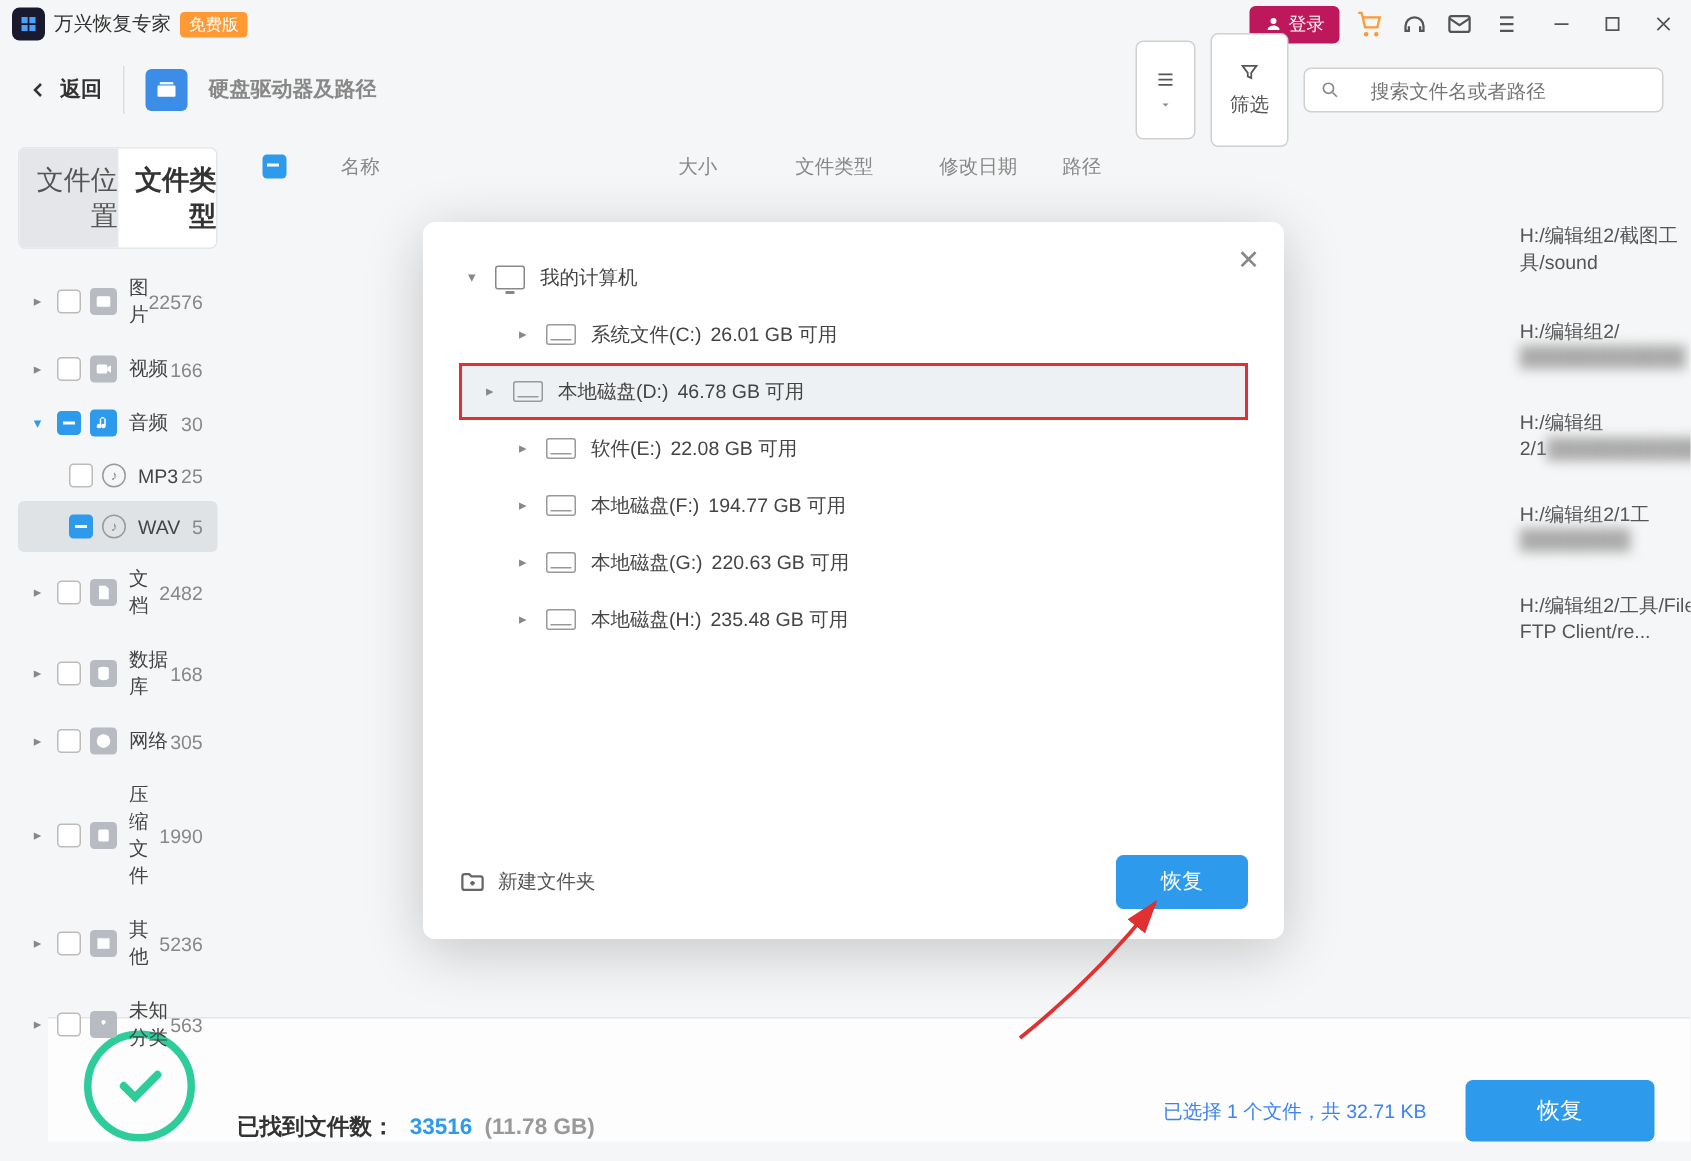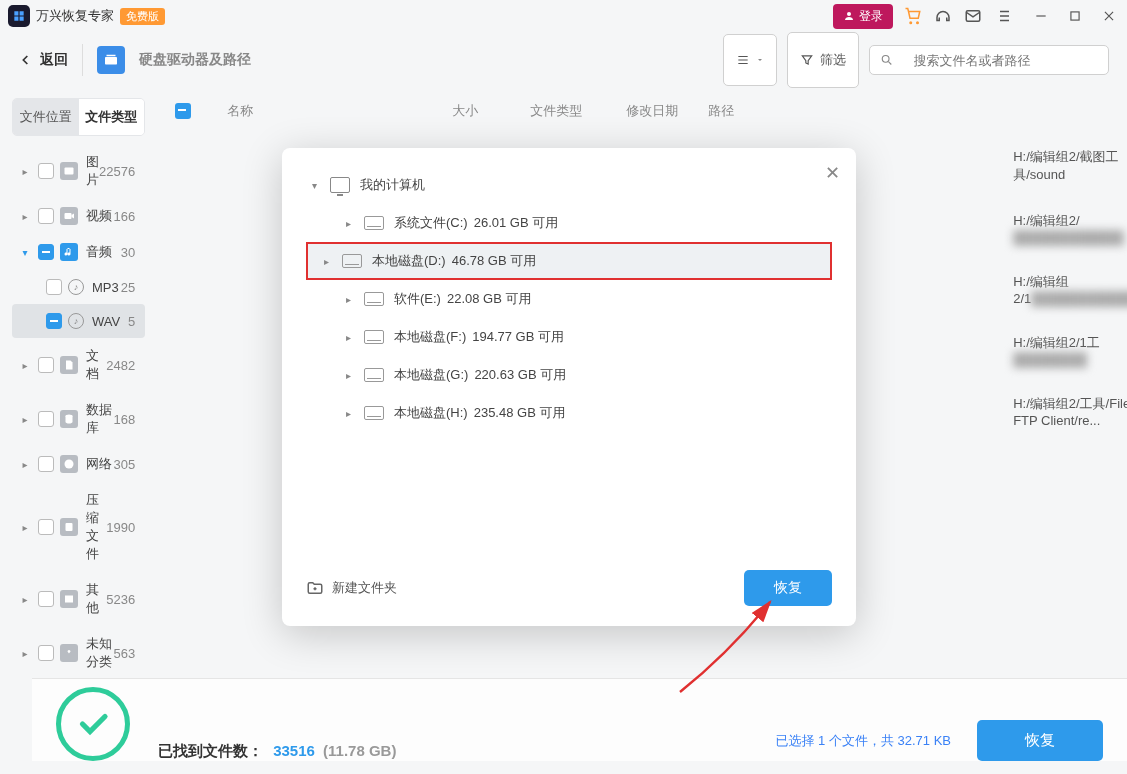--- a/index.html
+++ b/index.html
@@ -16,29 +16,29 @@
 .tb-icon { width: 20px; height: 20px; color: #555; display: flex; align-items: center; justify-content: center; cursor: pointer; }
 .win-ctrl { display: flex; gap: 14px; margin-left: 8px; }
 
 
 .toolbar { height: 56px; display: flex; align-items: center; padding: 0 18px; gap: 14px; }
 .back-btn { display: flex; align-items: center; gap: 6px; font-size: 14px; color: #333; font-weight: bold; cursor: pointer; }
 .divider-v { width: 1px; height: 32px; background: #ddd; }
 .drive-icon-wrap { width: 28px; height: 28px; background: #3b8de8; border-radius: 4px; display: flex; align-items: center; justify-content: center; }
 .drive-title { font-size: 14px; color: #888; font-weight: bold; }
 .toolbar-right { margin-left: auto; display: flex; align-items: center; gap: 10px; }
-.btn-outline { border: 1px solid #d0d0d0; border-radius: 5px; padding: 18px 12px; background: #fff; display: flex; align-items: center; gap: 6px; font-size: 13px; color: #555; cursor: pointer; }
+.btn-outline { border: 1px solid #d0d0d0; border-radius: 5px; padding: 18px 12px; background: #fff; display: flex; align-items: center; gap: 6px; font-size: 13px; color: #555; cursor: pointer; flex-direction: column; }
 .search-box { border: 1px solid #d0d0d0; border-radius: 5px; background: #fff; display: flex; align-items: center; padding: 6px 10px; gap: 20px; width: 240px; }
 .search-box input { border: none; outline: none; font-size: 13px; width: 100%; background: transparent; color: #888; }
 
 
 .main { display: flex; height: 590px; }
 .sidebar { width: 272px; padding: 10px 8px 0 12px; }
 .tab-switch { display: flex; border: 1px solid #e4e6e9; border-radius: 5px; overflow: hidden; margin-bottom: 8px; }
-.tab { flex: 1; text-align: center; padding: 9px 0; font-size: 13px; color: #555; cursor: pointer; }
+.tab { flex: 1; text-align: right; padding: 9px 0; font-size: 18px; color: #555; cursor: pointer; }
 .tab.inactive { background: #e4e6e9; }
 .tab.active { background: #fff; font-weight: bold; color: #333; }
 
 .tree { font-size: 13px; }
 .tree-row { display: flex; align-items: center; padding: 9px 6px; border-radius: 4px; position: relative; }
 .tree-row.sel { background: #e0e3e6; }
 .tree-row .chev { width: 14px; text-align: center; color: #888; font-size: 10px; }
 .tree-row .cb { width: 16px; height: 16px; border: 1px solid #bbb; border-radius: 3px; margin: 0 6px; background: #fff; }
 .tree-row .cb.checked { background: #2e9aeb; border-color: #2e9aeb; position: relative; }
 .tree-row .cb.checked::after { content: ""; position: absolute; left: 3px; top: 6px; width: 8px; height: 2px; background: #fff; }

